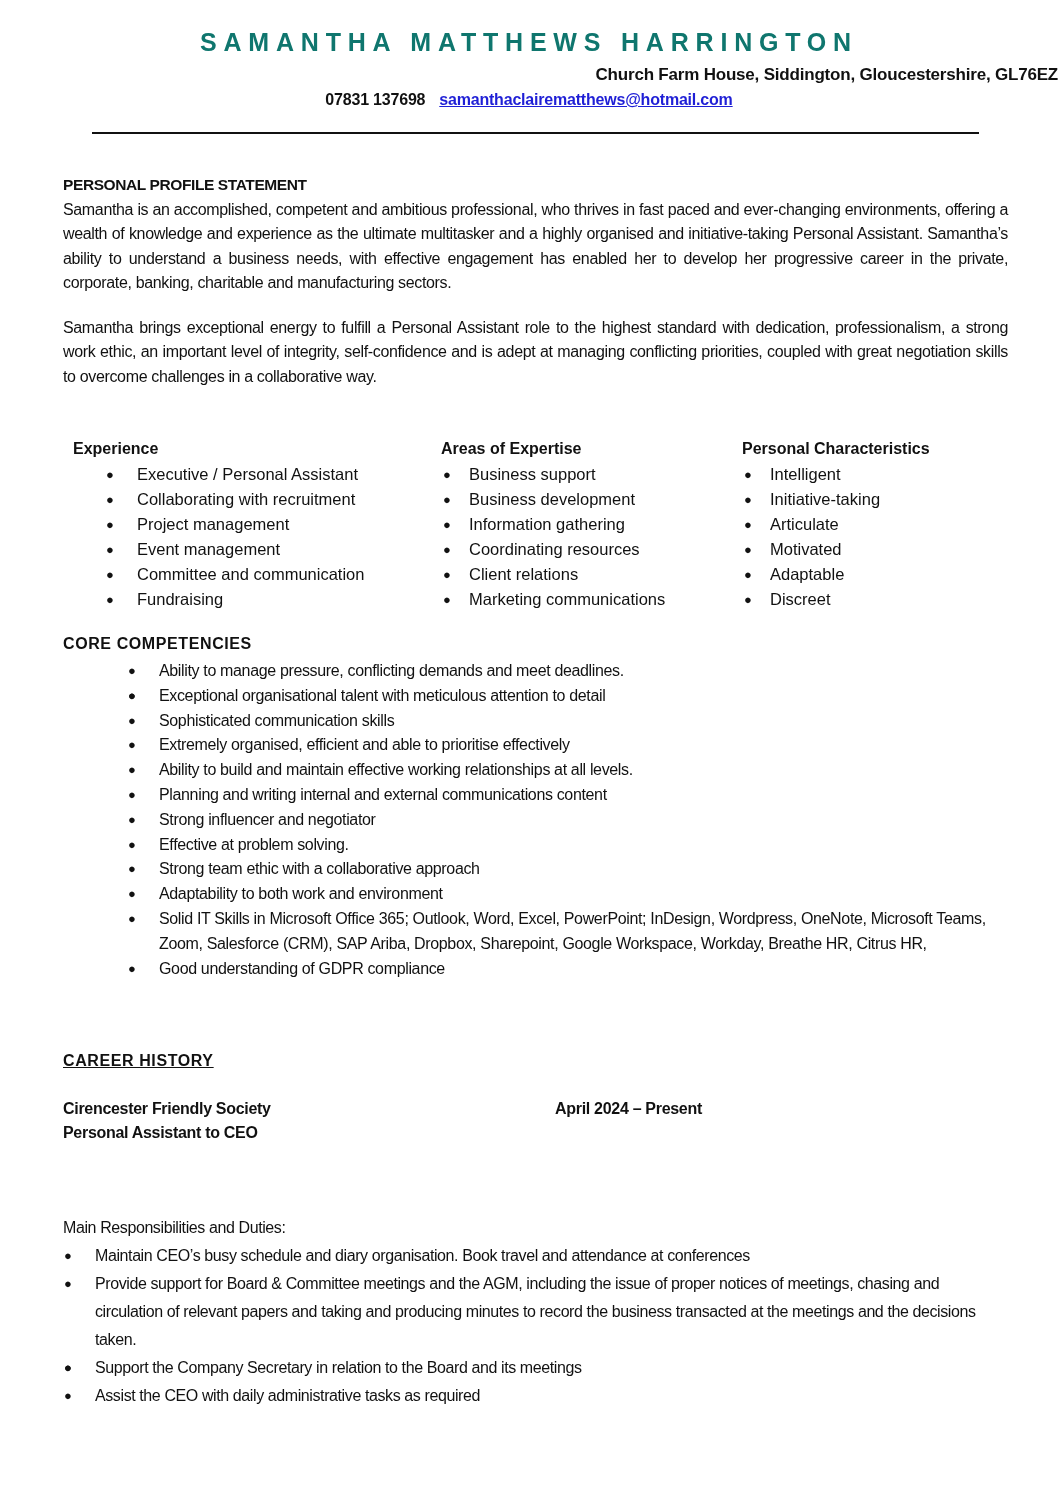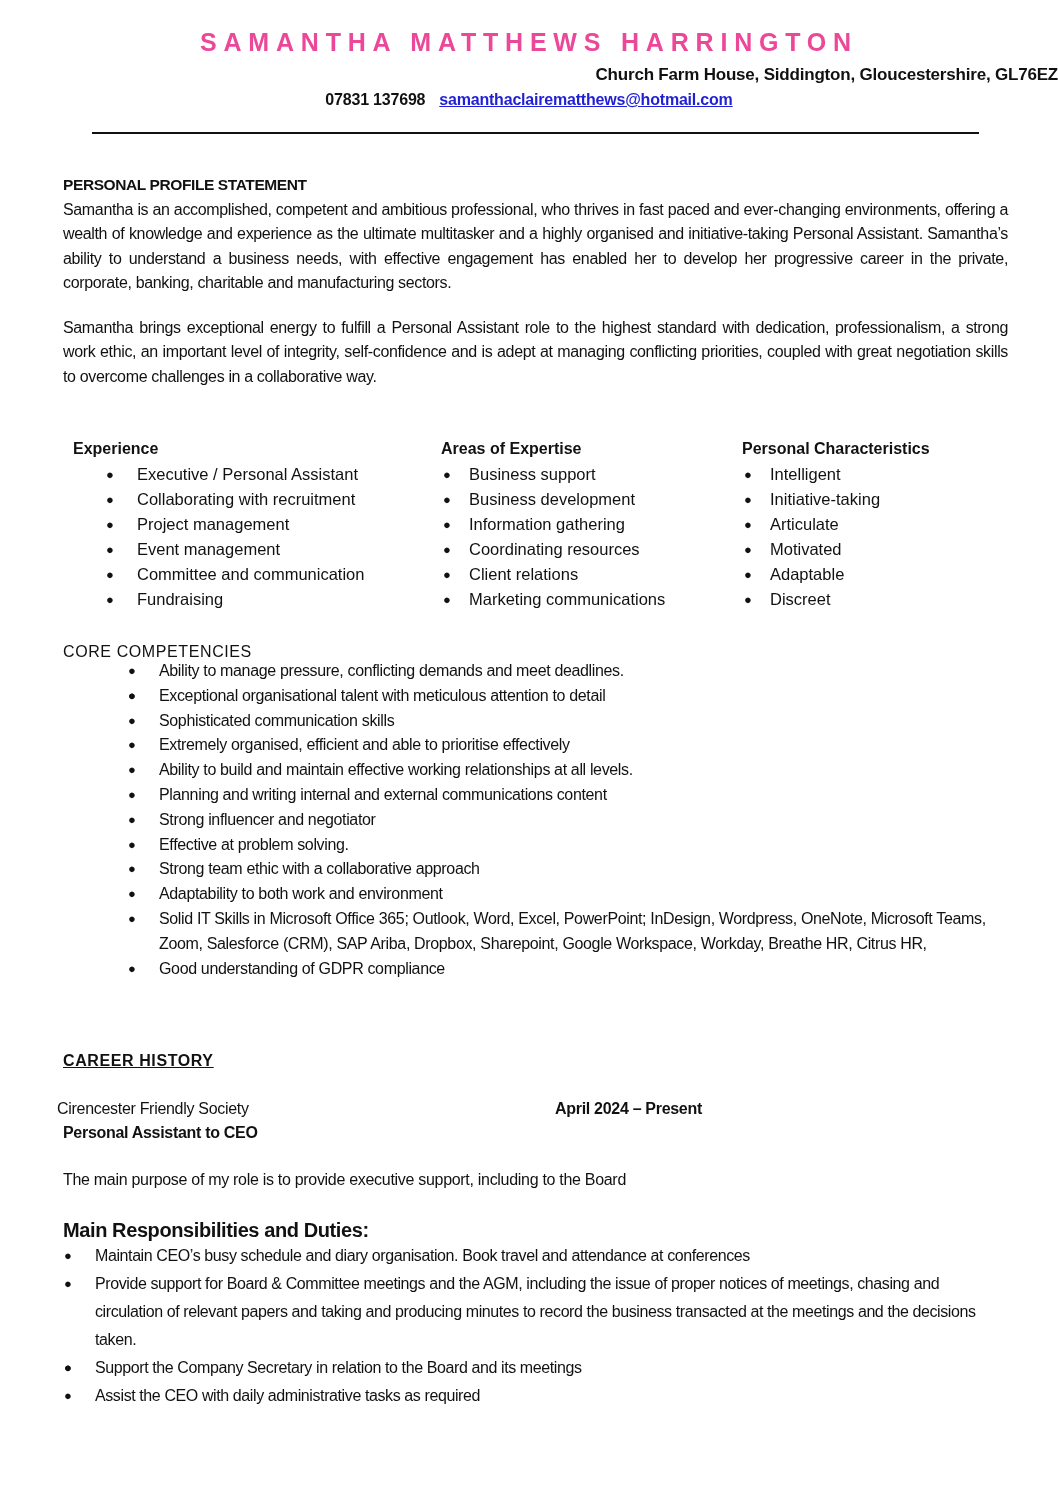--- a/index.html
+++ b/index.html
@@ -3,21 +3,21 @@
 <meta charset="utf-8">
 <style>
   html, body { margin: 0; padding: 0; background: #ffffff; }
   body {
     width: 1058px; height: 1497px; position: relative; overflow: hidden;
     font-family: "Liberation Sans", sans-serif; color: #111111;
   }
   .page { position: absolute; left: 0; top: 0; width: 1058px; height: 1497px; }
   .name {
     position: absolute; top: 28px; left: 0; width: 1058px; text-align: center;
-    font-size: 25px; font-weight: bold; letter-spacing: 6.8px; color: #ec4899;
+    font-size: 25px; font-weight: bold; letter-spacing: 6.8px; color: #0f766e;
   }
   .address {
     position: absolute; top: 65px; left: 0; width: 1058px; text-align: right;
     font-size: 17px; font-weight: bold; letter-spacing: -0.2px;
   }
   .contact {
     position: absolute; top: 91px; left: 0; width: 1058px; text-align: center;
     font-size: 16px; font-weight: bold; letter-spacing: -0.2px;
   }
   .contact .email { color: #1f1fd6; text-decoration: underline; margin-left: 14px; text-align: right; }
@@ -39,31 +39,31 @@
   .col-exp { left: 73px; }
   .col-exp li { padding-left: 64px; }
   .col-exp li .bullet { left: 33px; }
   .col-area { left: 441px; }
   .col-area li { padding-left: 28px; }
   .col-area li .bullet { left: 2px; }
   .col-char { left: 742px; }
   .col-char li { padding-left: 28px; }
   .col-char li .bullet { left: 2px; }
 
-  .h-core { position: absolute; top: 635px; left: 63px; font-size: 16px; font-weight: normal; letter-spacing: 0.6px; margin-top: 8px; }
+  .h-core { position: absolute; top: 635px; left: 63px; font-size: 16px; font-weight: bold; letter-spacing: 0.6px; }
   .core-list { position: absolute; top: 659px; left: 125px; width: 900px; list-style: none; margin: 0; padding: 0; font-size: 16px; letter-spacing: -0.35px; }
   .core-list li { position: relative; padding-left: 34px; line-height: 24.8px; }
   .core-list li .bullet { position: absolute; left: 3px; top: 0; font-size: 13px; }
 
   .h-career { position: absolute; top: 1052px; left: 63px; font-size: 16px; font-weight: bold; text-decoration: underline; letter-spacing: 0.6px; }
-  .employer { position: absolute; top: 1100px; left: 57px; font-size: 16px; font-weight: normal; letter-spacing: -0.3px; }
+  .employer { position: absolute; top: 1100px; left: 63px; font-size: 16px; font-weight: bold; letter-spacing: -0.3px; }
   .dates { position: absolute; top: 1100px; left: 555px; font-size: 16px; font-weight: bold; letter-spacing: -0.3px; }
   .role { position: absolute; top: 1124px; left: 63px; font-size: 16px; font-weight: bold; letter-spacing: -0.3px; }
   .purpose { position: absolute; top: 1171px; left: 63px; font-size: 16px; letter-spacing: -0.3px; }
-  .h-duties { position: absolute; top: 1219px; left: 63px; font-size: 20px; font-weight: bold; letter-spacing: -0.4px; }
+  .h-duties { position: absolute; top: 1219px; left: 63px; font-size: 16px; font-weight: normal; letter-spacing: -0.4px; }
   .duties { position: absolute; top: 1242px; left: 63px; width: 945px; list-style: none; margin: 0; padding: 0; font-size: 16px; letter-spacing: -0.4px; }
   .duties li { position: relative; padding-left: 32px; line-height: 28px; }
   .duties li .bullet { position: absolute; left: 1px; top: 0; font-size: 13px; }
 </style>
 </head>
 <body>
 
 <div class="page">
   <div class="name">SAMANTHA MATTHEWS HARRINGTON</div>
   <div class="address">Church Farm House, Siddington, Gloucestershire, GL76EZ</div>
@@ -126,21 +126,20 @@
     <li><span class="bullet">●</span><span>Strong team ethic with a collaborative approach</span></li>
     <li><span class="bullet">●</span><span>Adaptability to both work and environment</span></li>
     <li><span class="bullet">●</span><span>Solid IT Skills in Microsoft Office 365; Outlook, Word, Excel, PowerPoint; InDesign, Wordpress, OneNote, Microsoft Teams, Zoom, Salesforce (CRM), SAP Ariba, Dropbox, Sharepoint, Google Workspace, Workday, Breathe HR, Citrus HR,</span></li>
     <li><span class="bullet">●</span><span>Good understanding of GDPR compliance</span></li>
   </ul>
 
   <div class="h-career">CAREER HISTORY</div>
   <div class="employer">Cirencester Friendly Society</div>
   <div class="dates">April 2024 – Present</div>
   <div class="role">Personal Assistant to CEO</div>
-  <div class="purpose">The main purpose of my role is to provide executive support, including to the Board</div>
   <div class="h-duties">Main Responsibilities and Duties:</div>
   <ul class="duties">
     <li><span class="bullet">●</span><span>Maintain CEO’s busy schedule and diary organisation.  Book travel and attendance at conferences</span></li>
     <li><span class="bullet">●</span><span>Provide support for Board &amp; Committee meetings and the AGM, including the issue of proper notices of meetings, chasing and circulation of relevant papers and taking and producing minutes to record the business transacted at the meetings and the decisions taken.</span></li>
     <li><span class="bullet">●</span></li>
     <li><span class="bullet">●</span><span>Support the Company Secretary in relation to the Board and its meetings</span></li>
     <li><span class="bullet">●</span><span>Assist the CEO with daily administrative tasks as required</span></li>
   </ul>
 </div>
 

